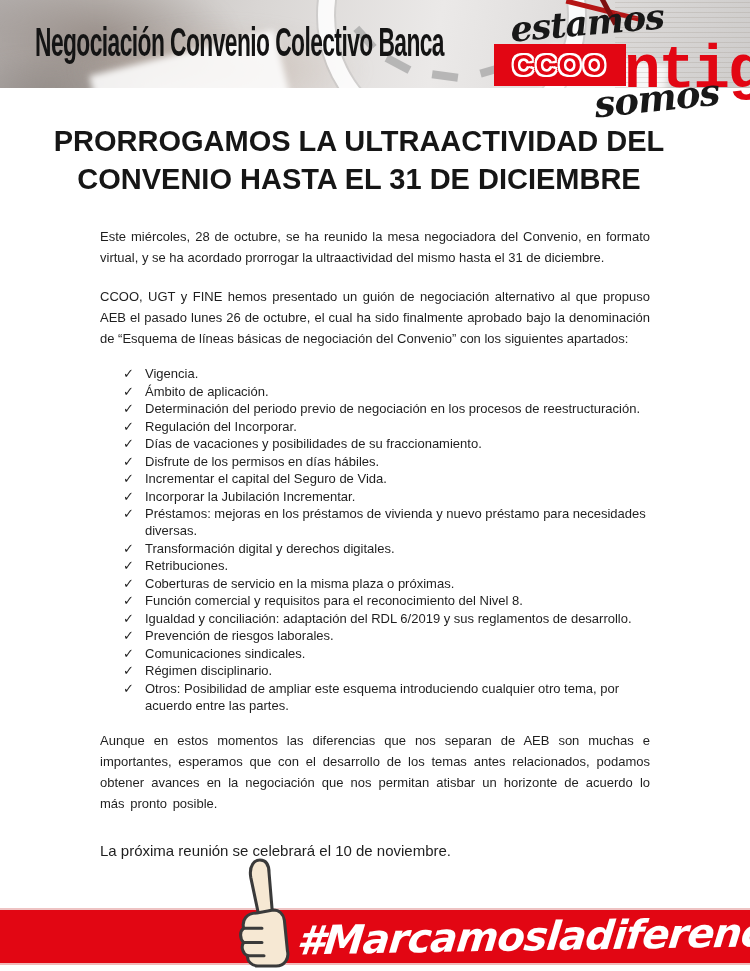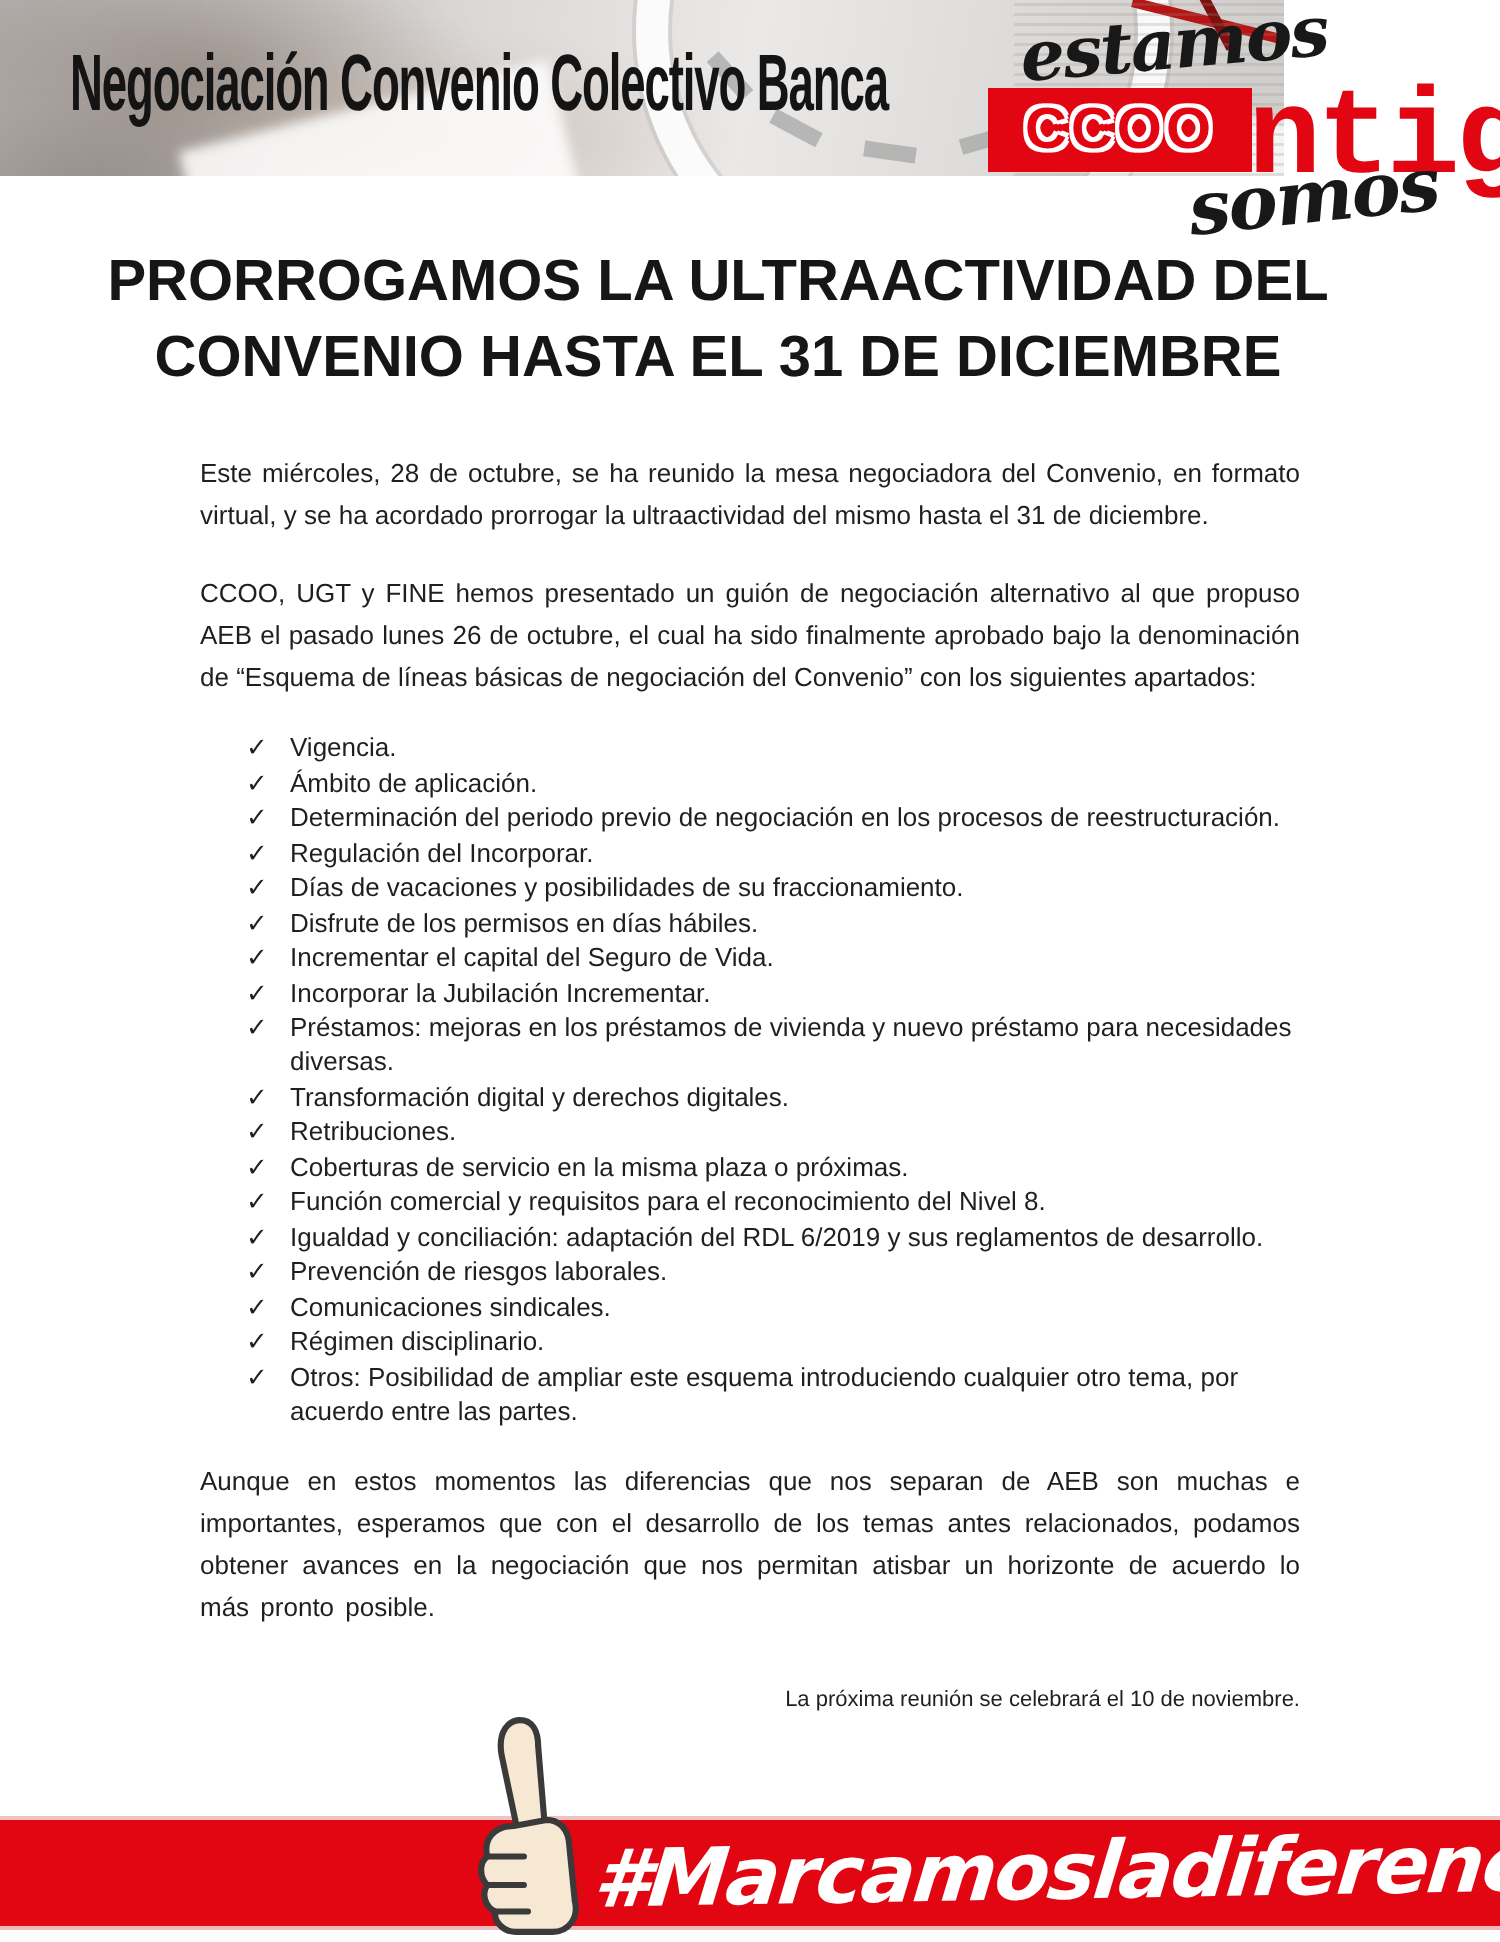--- a/index.html
+++ b/index.html
@@ -2,21 +2,21 @@
 <html style="--brand-red: #e20613;"><head>
 <meta charset="utf-8">
 <style>
   html,body{margin:0;padding:0;background:#ffffff;}
   .page{
     position:relative;width:750px;height:971px;background:#fff;overflow:hidden;
     font-family:"Liberation Sans",sans-serif;color:#1f1f1f;
   }
   
   .header{
-    position:absolute;left:0;top:0;width:642px;height:88px;overflow:hidden;
+    position:absolute;left:0;top:0;width:750px;height:88px;overflow:hidden;
     background:linear-gradient(100deg,#b3aeac 0%,#c7c3c0 16%,#d9d6d4 34%,#ebe9e8 58%,#dddbda 78%,#cfcdcc 100%);
   }
   .blob{position:absolute;filter:blur(7px);border-radius:50%;}
   .blob.b1{left:-40px;top:-30px;width:280px;height:140px;background:radial-gradient(ellipse,rgba(115,100,92,.55),rgba(115,100,92,0) 70%);}
   .blob.b2{left:70px;top:20px;width:300px;height:100px;background:radial-gradient(ellipse,rgba(186,165,150,.5),rgba(186,165,150,0) 70%);}
   .blob.b3{left:-60px;top:50px;width:220px;height:110px;background:radial-gradient(ellipse,rgba(88,78,72,.45),rgba(88,78,72,0) 70%);}
   .doc1{position:absolute;left:95px;top:52px;width:190px;height:70px;background:rgba(255,255,255,.85);transform:rotate(-14deg);filter:blur(3px);}
   .doc2{position:absolute;left:545px;top:55px;width:120px;height:60px;background:rgba(255,255,255,.8);transform:rotate(10deg);filter:blur(3px);}
   .clock{
     position:absolute;left:318px;top:-118px;width:235px;height:235px;border-radius:50%;
@@ -65,21 +65,21 @@
   }
   
   .content{position:absolute;left:100px;top:226px;width:550px;}
   .para{margin:0 0 18px 0;font-size:13px;line-height:21px;text-align:justify;}
   .para:last-child{margin-bottom:16px;}
   .checklist{list-style:none;margin:0 0 8px 0;padding:0 0 0 23px;}
   .checklist li{display:flex;font-size:13px;line-height:17px;margin:0 0 .5px 0;}
   .check{width:22px;flex:0 0 22px;color:#1f1f1f;font-size:13px;}
   .li-text{flex:1;}
   .closing{word-spacing:2px;margin-top:16px;}
-  .next-meeting{margin:26px 0 0 0;font-size:11px;line-height:21px;text-align:right;}
+  .next-meeting{margin:26px 0 0 0;font-size:15px;line-height:21px;text-align:left;}
   
   .band{
     position:absolute;left:0;top:908px;width:750px;height:57px;
     background:var(--brand-red,#e20613);
     border-top:2px solid #eec3c3;border-bottom:2px solid #f0b9b9;box-sizing:border-box;
   }
   .hashtag{
     position:absolute;left:298px;top:913px;z-index:3;color:#ffffff;white-space:nowrap;
     font-family:"DejaVu Sans",sans-serif;font-style:italic;font-weight:800;font-size:40px;
     transform:skewX(-7deg) rotate(-1deg);letter-spacing:-1px;

